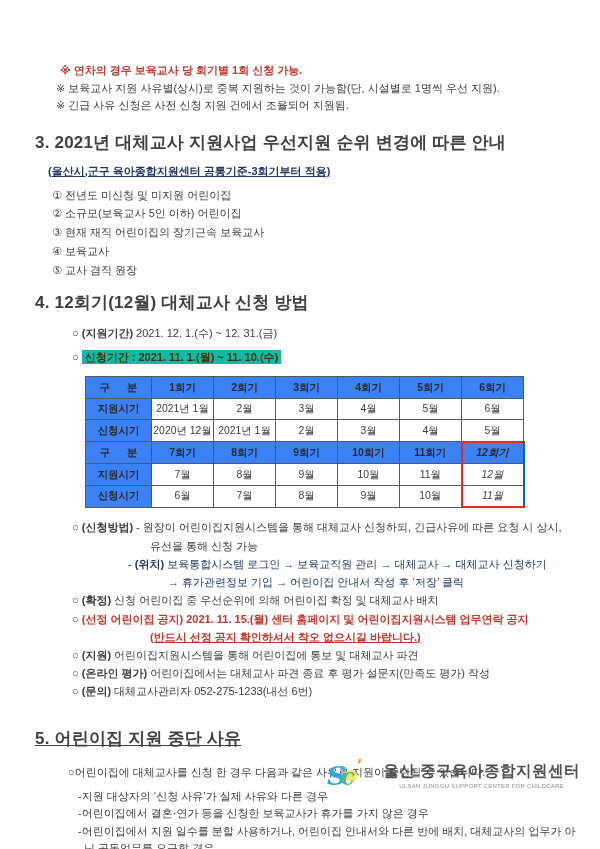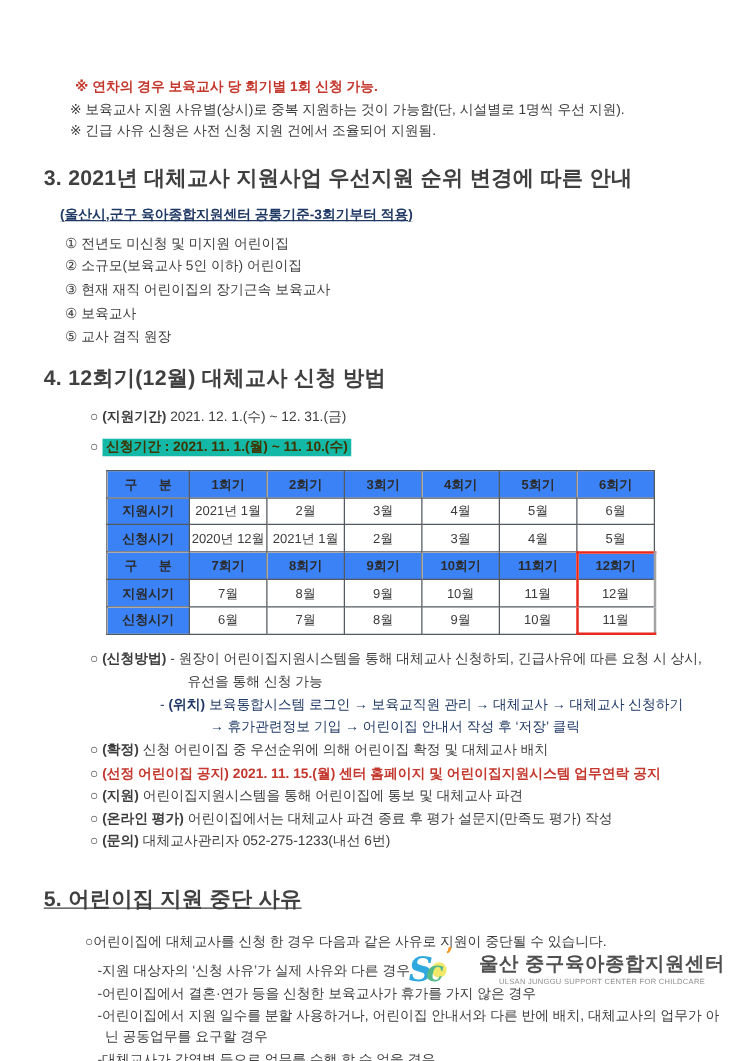--- a/index.html
+++ b/index.html
@@ -22,21 +22,21 @@
   .sec4-apply{margin:9px 0 0 72px;}
   .lbl{font-weight:bold;}
   .hl-yellow{background:#14b8a6;font-weight:bold;color:#3f3400;padding:1px 3px;}
   
   table{border-collapse:collapse;margin:11px 0 0 85px;table-layout:fixed;}
   col.c0{width:66px;} col.cn{width:62px;}
   td{border:1px solid #555a60;text-align:center;font-size:10.4px;height:20.5px;padding:0 1px;overflow:hidden;}
   .th{background:#3b82f6;font-weight:bold;color:#2b2b2b;}
   .gap{word-spacing:14px;}
   .red-l{border-left:2px solid #e8291d;}
-  .red-r{border-right:2px solid #a3a3a3;}
+  .red-r{border-right:2px solid #0369a1;font-style:italic;}
   .red-t{border-top:2px solid #e8291d;}
   .red-b{border-bottom:2px solid #e8291d;}
   
   .sec4-lines{margin:10px 0 0 72px;line-height:18.2px;}
   .navy{color:#1f3864;}
   .red{color:#c4382e;font-weight:bold;}
   .cont1{margin-left:78px;}
   .loc{margin-left:56px;}
   .loc-cont{margin-left:96px;}
   .notice-cont{margin-left:78px;text-decoration:underline;}
@@ -169,20 +169,21 @@
     <div class="line">
       <span>○</span>
       <span class="lbl">(확정)</span>
       <span>신청 어린이집 중 우선순위에 의해 어린이집 확정 및 대체교사 배치</span>
     </div>
     <div class="line">
       <span>○</span>
       <span class="red">(선정 어린이집 공지)</span>
       <span class="red">2021. 11. 15.(월) 센터 홈페이지 및 어린이집지원시스템 업무연락 공지</span>
     </div>
+    <div class="line notice-cont red">(반드시 선정 공지 확인하셔서 착오 없으시길 바랍니다.)</div>
     <div class="line">
       <span>○</span>
       <span class="lbl">(지원)</span>
       <span>어린이집지원시스템을 통해 어린이집에 통보 및 대체교사 파견</span>
     </div>
     <div class="line">
       <span>○</span>
       <span class="lbl">(온라인 평가)</span>
       <span>어린이집에서는 대체교사 파견 종료 후 평가 설문지(만족도 평가) 작성</span>
     </div>

